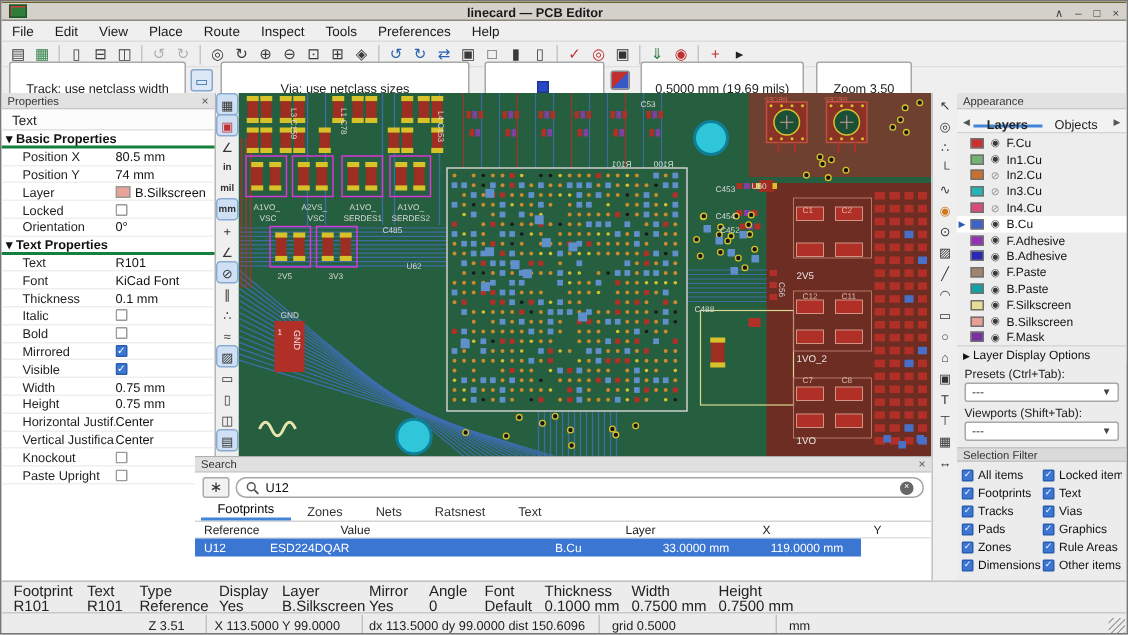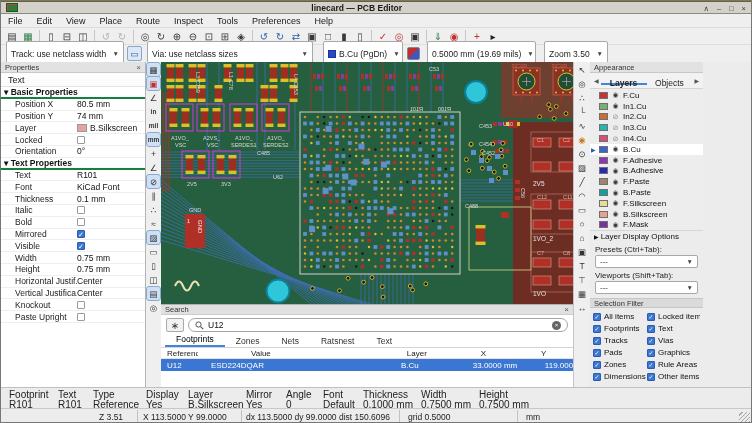--- a/index.html
+++ b/index.html
@@ -13,21 +13,21 @@
   .win-controls span{margin-left:8px;font-size:7.5px;color:#3a3a3a;}
   
   .menubar{height:14px;background:#efefef;display:flex;align-items:center;font-size:9px;color:#1a1a1a;border-bottom:1px solid #dcdcdc;}
   .menu-item{padding:0 7px;}
   
   .toolbar{height:17px;background:#efefef;display:flex;align-items:center;padding-left:3px;}
   #toolbar1{border-bottom:1px solid #dedede;}
   .tbtn{width:16px;height:15px;display:flex;align-items:center;justify-content:center;font-size:10px;color:#3a3a3a;border-radius:2px;}
   .tbtn.disabled{opacity:.35;}
   .tsep{width:1px;height:13px;background:#c6c6c6;margin:0 3px;}
-  .dd{height:14px;background:#fff;border:1px solid #a8a8a8;border-radius:2px;display:flex;align-items:center;font-size:8.5px;color:#222;padding:12px 4px;white-space:nowrap;overflow:hidden;}
+  .dd{height:14px;background:#fff;border:1px solid #a8a8a8;border-radius:2px;display:flex;align-items:center;font-size:8.5px;color:#222;padding:12px 4px;white-space:nowrap;overflow:hidden;flex-direction:column;}
   .dd .arrow{margin-left:auto;font-size:6.5px;color:#444;padding-left:6px;}
   .dd.track{width:118px;margin-left:2px;}
   .dd.via{width:166px;margin-left:5px;text-align:center;}
   .dd.layerdd{width:80px;margin-left:10px;}
   .dd.widthdd{width:109px;margin-left:7px;}
   .dd.zoomdd{width:64px;margin-left:8px;}
   .toggle-btn{width:15px;height:15px;border:1px solid #86a6cc;background:#dce8f6;border-radius:2px;margin-left:3px;display:flex;align-items:center;justify-content:center;font-size:9px;color:#2f66a8;}
   .lswatch{width:8px;height:8px;background:#2848c8;margin-right:3px;border:1px solid #1e3596;flex:none;}
   .pair-swatch{width:13px;height:13px;background:linear-gradient(135deg,#c03030 49%,#3858c8 51%);border:1px solid #888;border-radius:2px;margin-left:4px;flex:none;}
   
@@ -44,21 +44,21 @@
   .cb{width:8px;height:8px;border:1px solid #9a9a9a;border-radius:1px;background:#fff;flex:none;}
   .cb.on{background:#3a76d2;border-color:#2a5cb0;color:#fff;font-size:7px;line-height:8px;text-align:center;}
   .lay-swatch{width:10px;height:8px;display:inline-block;border:1px solid #999;flex:none;}
   
   .vtb{width:15px;background:#efefef;display:flex;flex-direction:column;align-items:center;padding-top:1px;flex:none;}
   .vtb.rightbar{width:17px;border-left:1px solid #c4c4c4;}
   .vbtn{width:13px;height:13px;margin-bottom:1px;display:flex;align-items:center;justify-content:center;font-size:8.5px;color:#333;border-radius:2px;flex:none;}
   .vbtn.active{background:#cfe0f4;outline:1px solid #86aad4;}
   .vbtn.units{font-size:6.5px;font-weight:bold;}
   
-  .center{width:412px;display:flex;flex-direction:column;flex:none;}
+  .center{width:462px;display:flex;flex-direction:column;flex:none;align-items:flex-end;}
   #pcb{display:block;flex:none;}
   .search{height:83px;background:#fff;border-top:1px solid #b0b0b0;display:flex;flex-direction:column;font-size:8.5px;}
   .search-head{height:10px;background:#e0e0e0;display:flex;align-items:center;padding:0 4px;font-size:7.5px;color:#333;border-bottom:1px solid #cccccc;flex:none;}
   .search-head .x{margin-left:auto;font-size:8px;color:#555;}
   .search-row{height:20px;display:flex;align-items:center;padding:2px 5px;gap:4px;flex:none;}
   .gear-btn{width:18px;height:14px;border:1px solid #aaa;border-radius:2px;background:#f2f2f2;display:flex;align-items:center;justify-content:center;font-size:10px;color:#333;flex:none;}
   .search-input{flex:1;height:14px;border:1px solid #a6a6a6;border-radius:7px;display:flex;align-items:center;padding:0 6px;gap:4px;background:#fff;font-size:8.5px;color:#111;}
   .clear-ic{margin-left:auto;width:9px;height:9px;border-radius:5px;background:#666;color:#fff;font-size:6px;line-height:9px;text-align:center;flex:none;}
   .stabs{height:13px;display:flex;align-items:flex-end;padding-left:4px;border-bottom:1px solid #d4d4d4;flex:none;}
   .stab{padding:0 11px 1px;font-size:8.5px;color:#333;}

